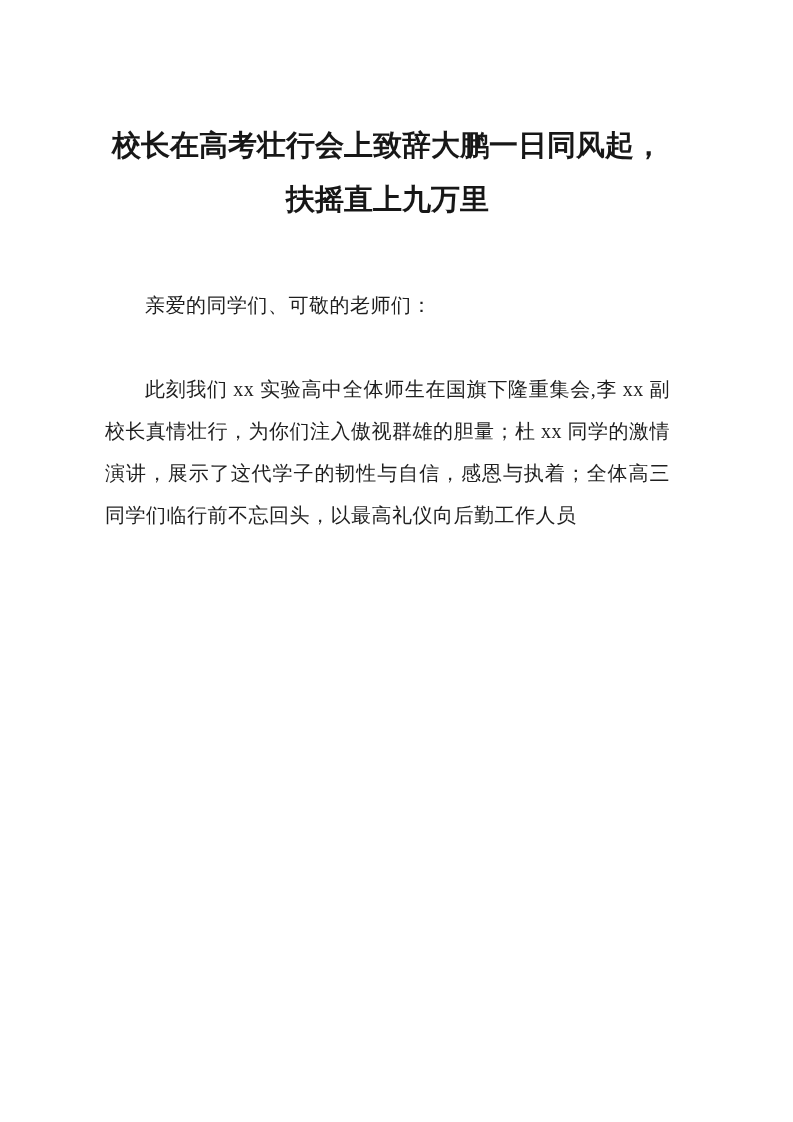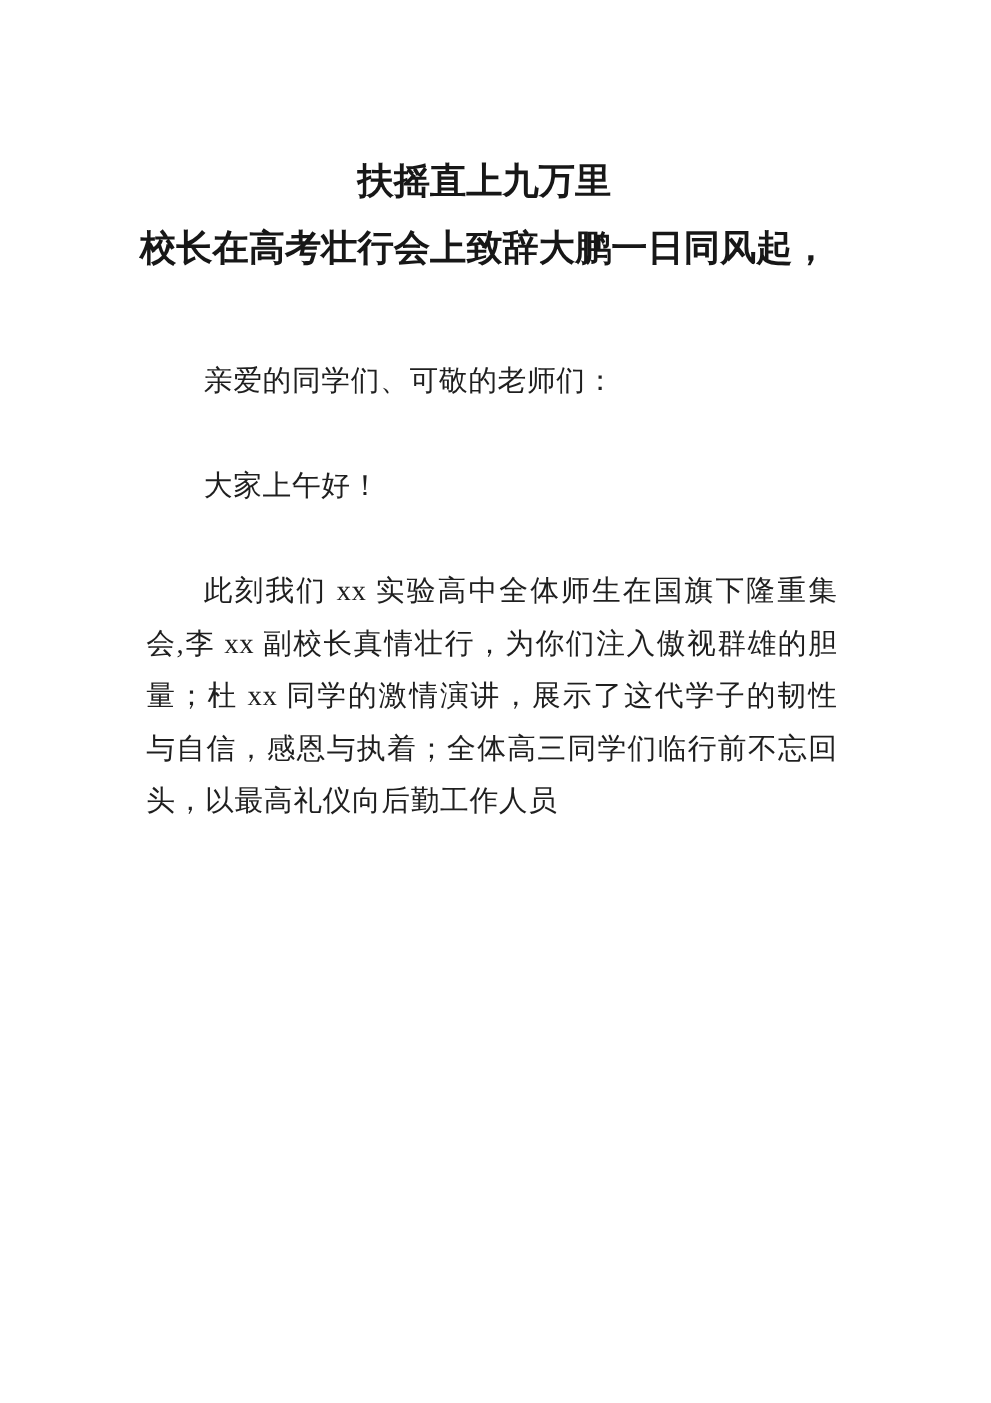--- a/index.html
+++ b/index.html
@@ -28,42 +28,41 @@
     line-height: 54px;
     font-weight: bold;
     color: #171717;
     text-align: center;
   }
   h1.doc-title span {
     display: block;
     white-space: nowrap;
   }
   p.body-para {
-    margin: 0 0 42px 12px;
+    margin: 0 0 42px 0;
     padding: 0;
-    font-size: 23px;
+    font-size: 20px;
     line-height: 42px;
     text-align: justify;
     text-indent: 2em;
     color: #1f1f1f;
     letter-spacing: 0.5px;
   }
 </style>
 </head>
 <body>
 
 <div class="page">
   <div class="content">
 
     <h1 class="doc-title">
+      <span>校长在高考壮行会上致辞大鹏一日同风起，</span>
       <span>扶摇直上九万里</span>
-      <span>校长在高考壮行会上致辞大鹏一日同风起，</span>
     </h1>
 
     <p class="body-para">亲爱的同学们、可敬的老师们：</p>
 
-    <p class="body-para">大家上午好！</p>
 
 
     <p class="body-para">此刻我们 xx 实验高中全体师生在国旗下隆重集会,李 xx 副校长真情壮行，为你们注入傲视群雄的胆量；杜 xx 同学的激情演讲，展示了这代学子的韧性与自信，感恩与执着；全体高三同学们临行前不忘回头，以最高礼仪向后勤工作人员</p>
 
   </div>
 </div>
 
 </body></html>

